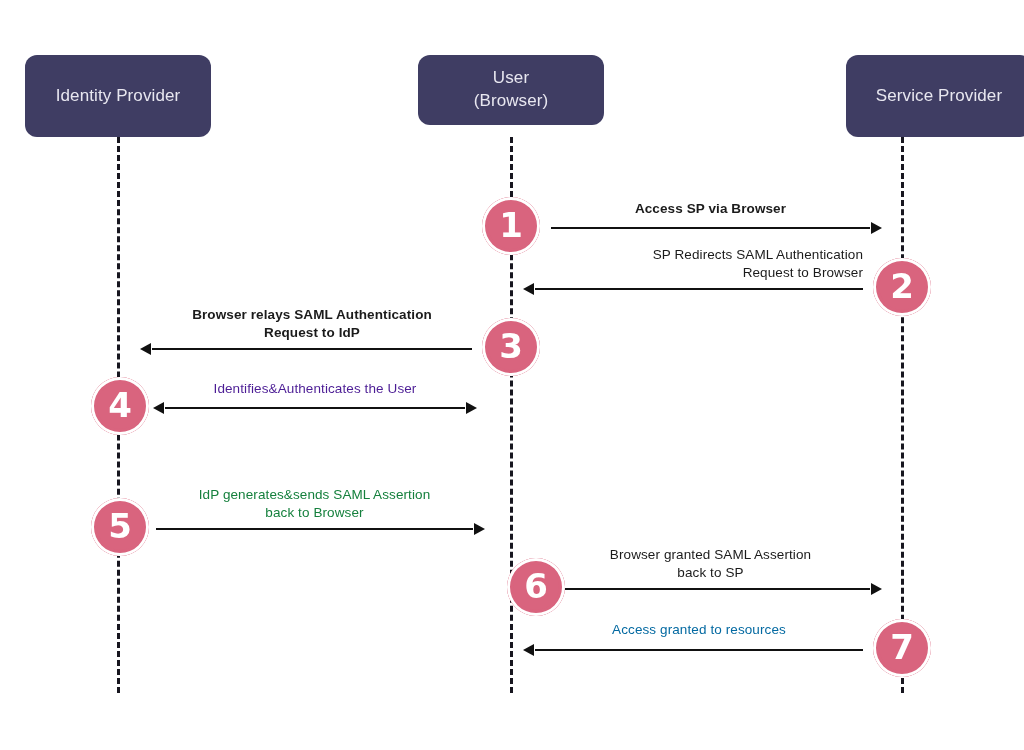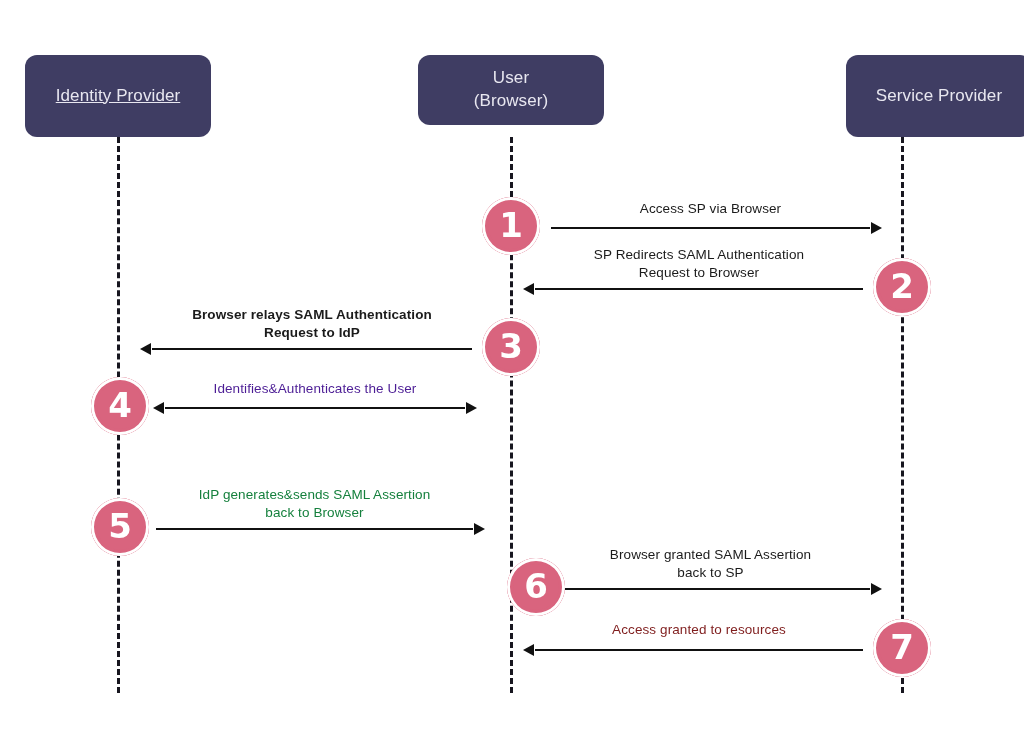--- a/index.html
+++ b/index.html
@@ -123,44 +123,44 @@
 
 <div id="diagram-root">
 
   <div id="lifelines-layer">
       <div class="lifeline" style="left: 117px; top: 137px; height: 556px; border-left-color: rgb(23, 22, 31);"></div>
       <div class="lifeline" style="left: 510px; top: 137px; height: 556px; border-left-color: rgb(23, 22, 31);"></div>
       <div class="lifeline" style="left: 901px; top: 137px; height: 556px; border-left-color: rgb(23, 22, 31);"></div>
     </div>
 
   <div id="actors-layer">
-      <div class="actor-box" style="left: 25px; top: 55px; width: 186px; height: 82px; background: rgb(63, 61, 99); color: rgb(232, 231, 240); text-decoration: underline;"><span>Identity Provider</span></div>
+      <div class="actor-box" style="left: 25px; top: 55px; width: 186px; height: 82px; background: rgb(63, 61, 99); color: rgb(232, 231, 240);"><span>Identity Provider</span></div>
       <div class="actor-box" style="left: 418px; top: 55px; width: 186px; height: 70px; background: rgb(63, 61, 99); color: rgb(232, 231, 240);"><span>User
 (Browser)</span></div>
       <div class="actor-box" style="left: 809px; top: 55px; width: 186px; height: 82px; background: rgb(63, 61, 99); color: rgb(232, 231, 240); margin-left: 37px;"><span>Service Provider</span></div>
     </div>
 
   <div id="messages-layer">
-      <div class="msg-label" style="left: 551px; top: 200px; width: 319px; color: rgb(27, 27, 27);">Access SP via Browser</div>
+      <div class="msg-label" style="left: 551px; top: 200px; width: 319px; color: rgb(27, 27, 27); font-weight: bold;">Access SP via Browser</div>
       <div class="msg-arrow dir-right" style="left: 551px; top: 227px; width: 319px; background: rgb(17, 17, 17);"></div>
-      <div class="msg-label" style="left: 535px; top: 246px; width: 328px; color: rgb(27, 27, 27);">SP Redirects SAML Authentication
+      <div class="msg-label" style="left: 535px; top: 246px; width: 328px; color: rgb(27, 27, 27); text-align: right;">SP Redirects SAML Authentication
 Request to Browser</div>
       <div class="msg-arrow dir-left" style="left: 535px; top: 288px; width: 328px; background: rgb(17, 17, 17);"></div>
       <div class="msg-label" style="left: 152px; top: 306px; width: 320px; color: rgb(27, 27, 27); font-weight: bold;">Browser relays SAML Authentication
 Request to IdP</div>
       <div class="msg-arrow dir-left" style="left: 152px; top: 348px; width: 320px; background: rgb(17, 17, 17);"></div>
       <div class="msg-label" style="left: 165px; top: 380px; width: 300px; color: #4c1d95;">Identifies&amp;Authenticates the User</div>
       <div class="msg-arrow dir-both" style="left: 165px; top: 407px; width: 300px; background: rgb(17, 17, 17);"></div>
       <div class="msg-label" style="left: 156px; top: 486px; width: 317px; color: #15803d;">IdP generates&amp;sends SAML Assertion
 back to Browser</div>
       <div class="msg-arrow dir-right" style="left: 156px; top: 528px; width: 317px; background: rgb(17, 17, 17);"></div>
       <div class="msg-label" style="left: 551px; top: 546px; width: 319px; color: rgb(27, 27, 27);">Browser granted SAML Assertion
 back to SP</div>
       <div class="msg-arrow dir-right" style="left: 551px; top: 588px; width: 319px; background: rgb(17, 17, 17);"></div>
-      <div class="msg-label" style="left: 535px; top: 621px; width: 328px; color: #7f1d1d;">Access granted to resources</div>
+      <div class="msg-label" style="left: 535px; top: 621px; width: 328px; color: #0369a1;">Access granted to resources</div>
       <div class="msg-arrow dir-left" style="left: 535px; top: 649px; width: 328px; background: rgb(17, 17, 17);"></div>
     </div>
 
   <div id="steps-layer">
       <div class="step-badge" style="left: 482px; top: 197px; background: rgb(217, 100, 126); box-shadow: rgb(255, 255, 255) 0px 0px 0px 3px inset, rgb(217, 100, 126) 0px 0px 0px 6px inset; color: rgb(255, 255, 255);">
         <span>1</span>
       </div>
       <div class="step-badge" style="left: 873px; top: 258px; background: rgb(217, 100, 126); box-shadow: rgb(255, 255, 255) 0px 0px 0px 3px inset, rgb(217, 100, 126) 0px 0px 0px 6px inset; color: rgb(255, 255, 255);">
         <span>2</span>
       </div>

